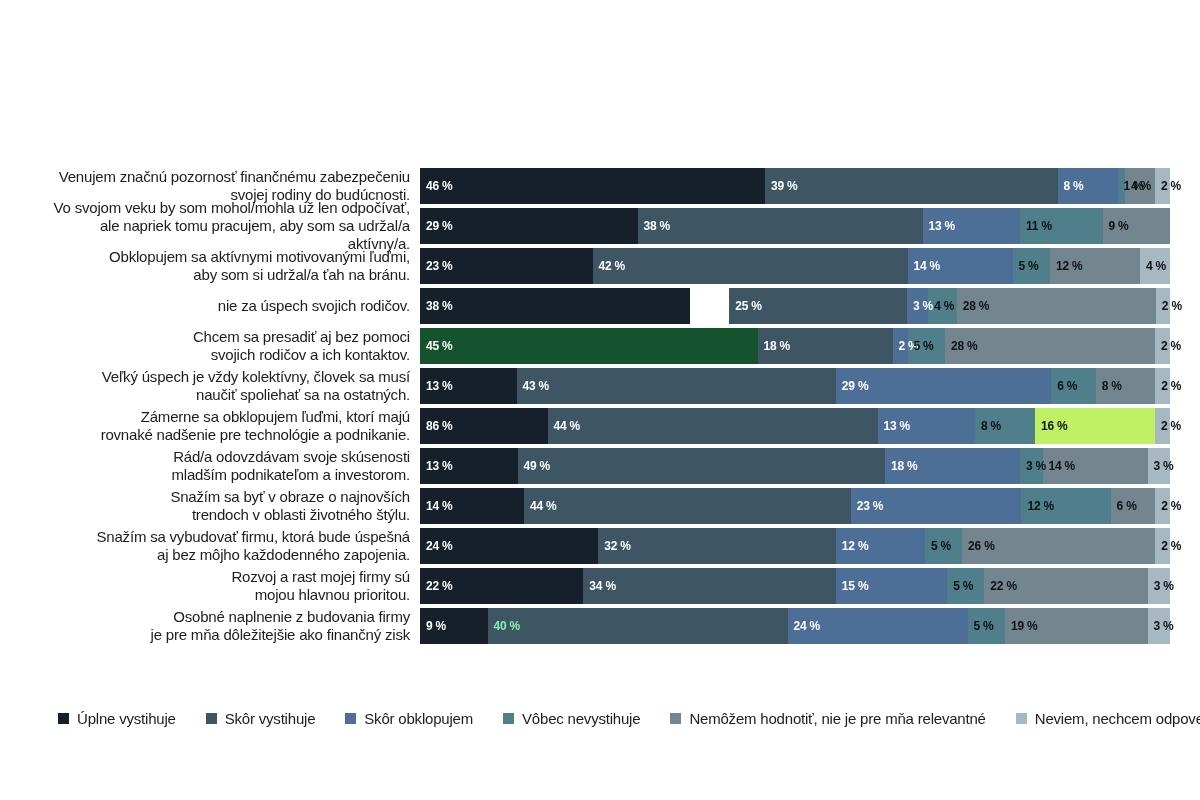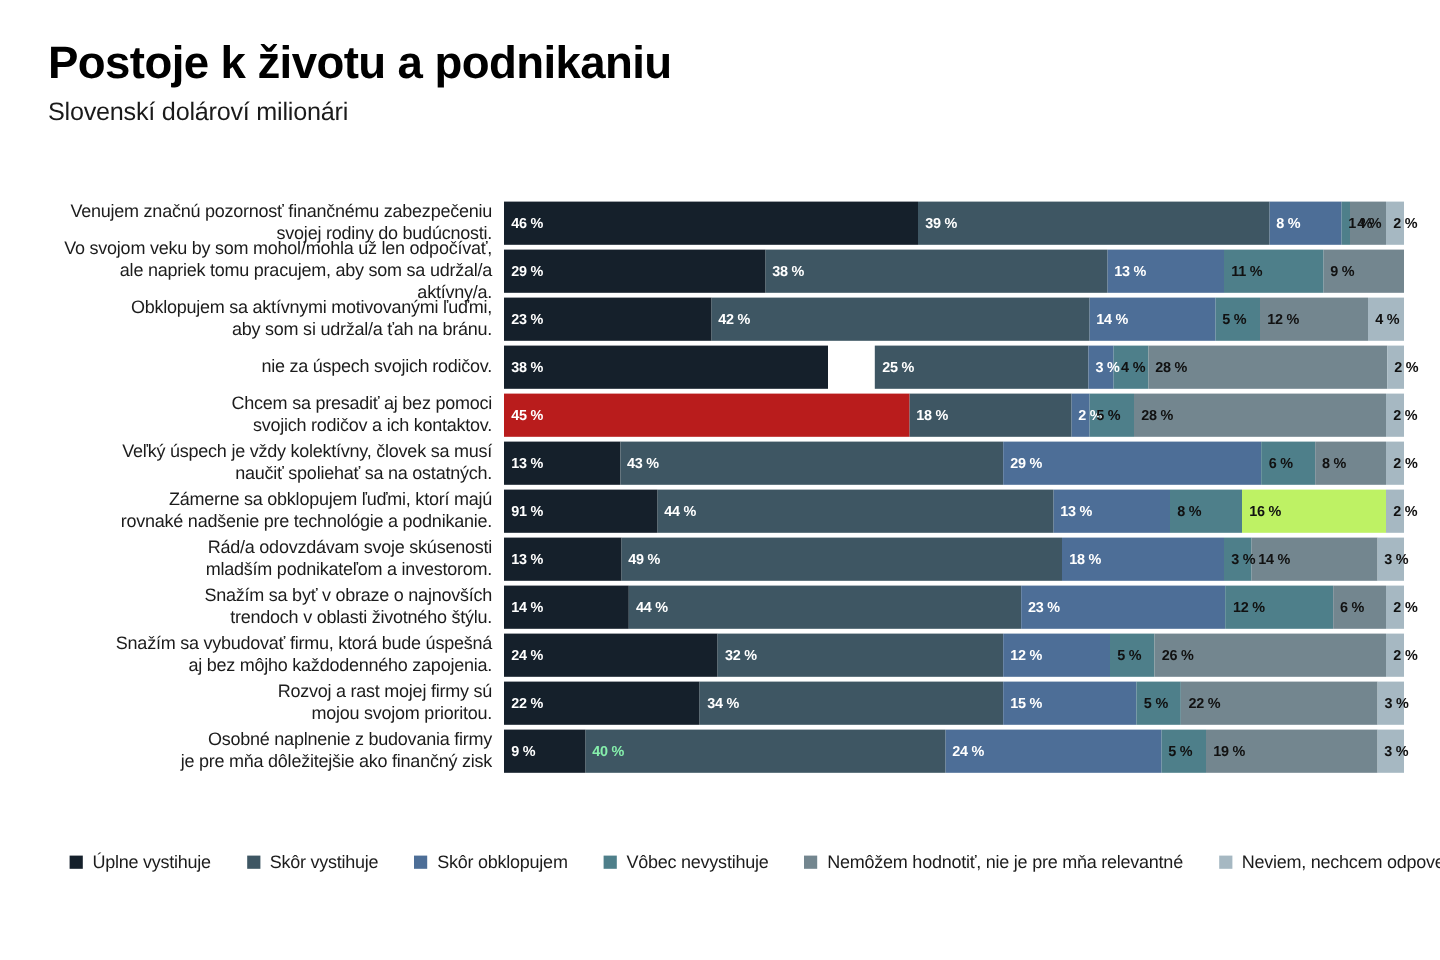--- a/index.html
+++ b/index.html
@@ -27,24 +27,20 @@
     position:absolute;left:58px;top:710px;display:flex;align-items:center;gap:30px;
     font-size:15px;color:#1c1c1c;letter-spacing:-0.2px;white-space:nowrap;
   }
   .legend-item{display:flex;align-items:center;gap:8px;}
   .swatch{width:11px;height:11px;flex:0 0 auto;}
 </style>
 </head>
 <body>
 
 <div class="page">
-  <div class="hdr">
-    <div class="title">Postoje k životu a podnikaniu</div>
-    <div class="subtitle">Slovenskí dolároví milionári</div>
-  </div>
 
   <div class="chart">
       <div class="row">
         <div class="row-label">
           <span>Venujem značnú pozornosť finančnému zabezpečeniu</span>
           <span>svojej rodiny do budúcnosti.</span>
         </div>
         <div class="row-bar">
           <div class="seg" style="flex-grow: 46; background: rgb(21, 32, 43);">
             <span class="seg-label" style="color: rgb(255, 255, 255);">46 %</span>
@@ -139,21 +135,21 @@
             <span class="seg-label" style="color: rgb(17, 17, 17);">2 %</span>
           </div>
         </div>
       </div>
       <div class="row">
         <div class="row-label">
           <span>Chcem sa presadiť aj bez pomoci</span>
           <span>svojich rodičov a ich kontaktov.</span>
         </div>
         <div class="row-bar">
-          <div class="seg" style="flex-grow: 45; background: #b91c1c;">
+          <div class="seg" style="flex-grow: 45; background: #14532d;">
             <span class="seg-label" style="color: rgb(255, 255, 255);">45 %</span>
           </div>
           <div class="seg" style="flex-grow: 18; background: rgb(62, 86, 99);">
             <span class="seg-label" style="color: rgb(255, 255, 255);">18 %</span>
           </div>
           <div class="seg" style="flex-grow: 2; background: rgb(77, 110, 151);">
             <span class="seg-label" style="color: rgb(255, 255, 255);">2 %</span>
           </div>
           <div class="seg" style="flex-grow: 5; background: rgb(78, 127, 138);">
             <span class="seg-label" style="color: rgb(17, 17, 17);">5 %</span>
@@ -192,21 +188,21 @@
           </div>
         </div>
       </div>
       <div class="row">
         <div class="row-label">
           <span>Zámerne sa obklopujem ľuďmi, ktorí majú</span>
           <span>rovnaké nadšenie pre technológie a podnikanie.</span>
         </div>
         <div class="row-bar">
           <div class="seg" style="flex-grow: 17; background: rgb(21, 32, 43);">
-            <span class="seg-label" style="color: rgb(255, 255, 255);">91 %</span>
+            <span class="seg-label" style="color: rgb(255, 255, 255);">86 %</span>
           </div>
           <div class="seg" style="flex-grow: 44; background: rgb(62, 86, 99);">
             <span class="seg-label" style="color: rgb(255, 255, 255);">44 %</span>
           </div>
           <div class="seg" style="flex-grow: 13; background: rgb(77, 110, 151);">
             <span class="seg-label" style="color: rgb(255, 255, 255);">13 %</span>
           </div>
           <div class="seg" style="flex-grow: 8; background: rgb(78, 127, 138);">
             <span class="seg-label" style="color: rgb(17, 17, 17);">8 %</span>
           </div>
@@ -292,21 +288,21 @@
             <span class="seg-label" style="color: rgb(17, 17, 17);">26 %</span>
           </div>
           <div class="seg" style="flex-grow: 2; background: rgb(166, 184, 194);">
             <span class="seg-label" style="color: rgb(17, 17, 17);">2 %</span>
           </div>
         </div>
       </div>
       <div class="row">
         <div class="row-label">
           <span>Rozvoj a rast mojej firmy sú</span>
-          <span>mojou svojom prioritou.</span>
+          <span>mojou hlavnou prioritou.</span>
         </div>
         <div class="row-bar">
           <div class="seg" style="flex-grow: 22; background: rgb(21, 32, 43);">
             <span class="seg-label" style="color: rgb(255, 255, 255);">22 %</span>
           </div>
           <div class="seg" style="flex-grow: 34; background: rgb(62, 86, 99);">
             <span class="seg-label" style="color: rgb(255, 255, 255);">34 %</span>
           </div>
           <div class="seg" style="flex-grow: 15; background: rgb(77, 110, 151);">
             <span class="seg-label" style="color: rgb(255, 255, 255);">15 %</span>

